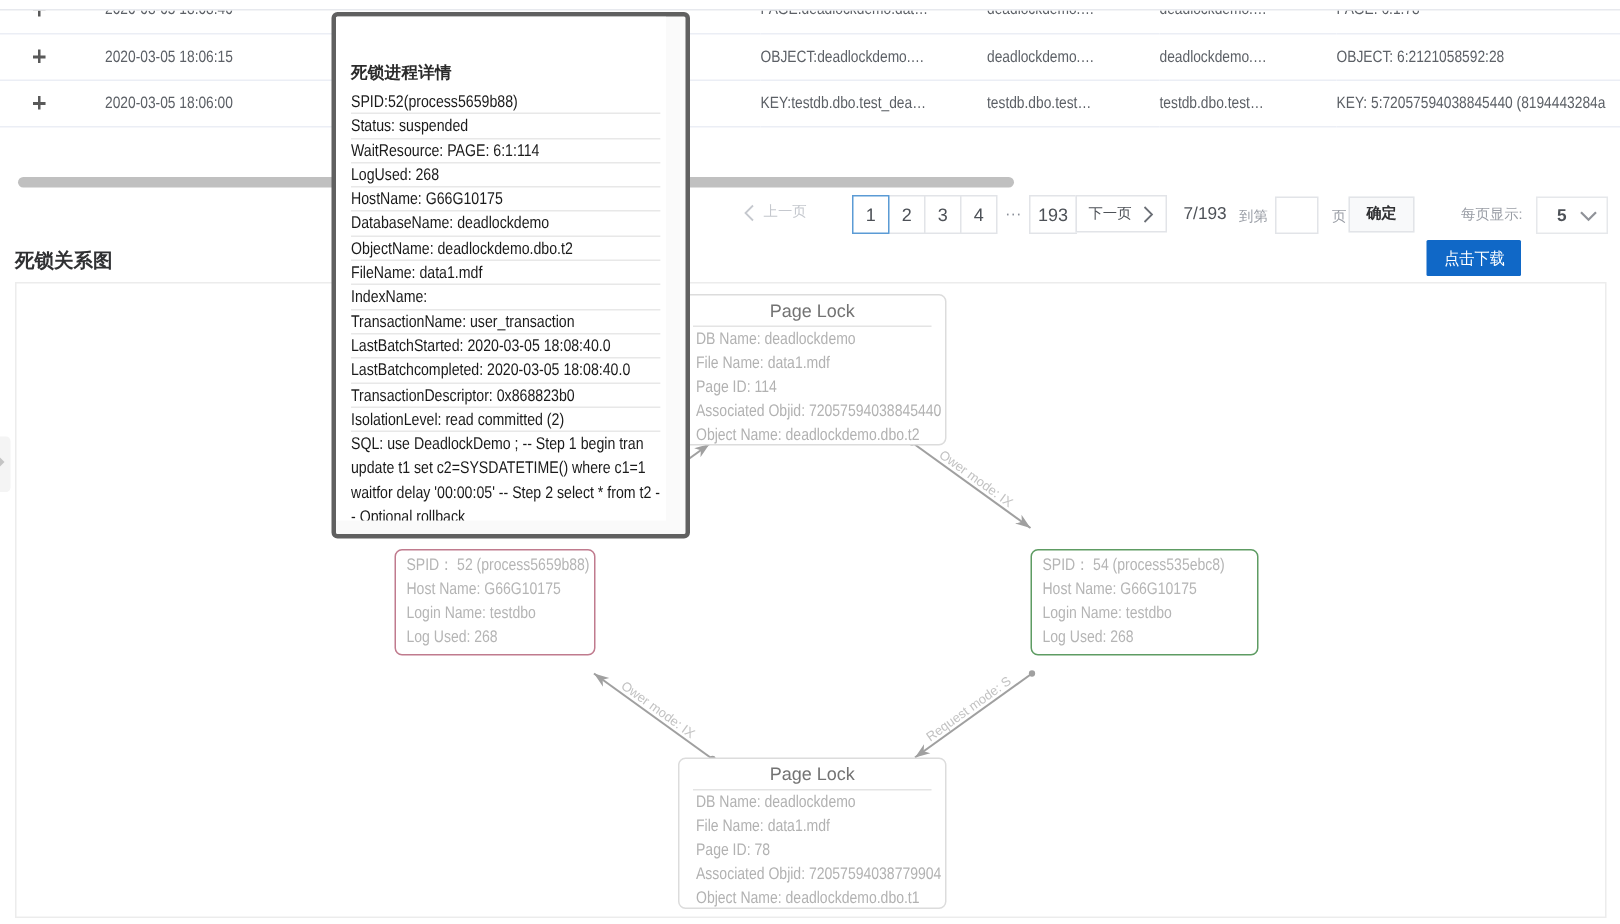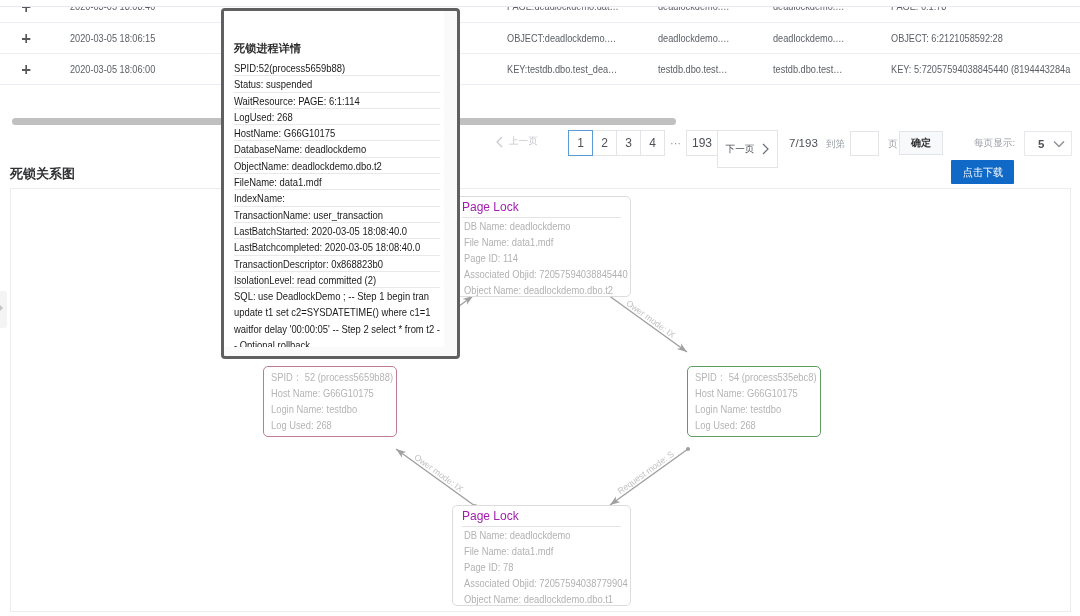--- a/index.html
+++ b/index.html
@@ -63,21 +63,21 @@
   .pg-num {
     width:25px; height:26px; line-height:24px; text-align:center; font-size:12px;
     border:1px solid #e2e4e8; margin-left:-1px; color:#4d5157; background:#fff;
     font-weight:400;
   }
   .pg-num:first-child { margin-left:0; }
   .pg-num.active { border:1px solid #5b9bd5; color:#4d5157; position:relative; z-index:2; }
   .pg-dots { width:21px; text-align:center; color:#8a8f99; font-size:11px; line-height:26px; letter-spacing:0px; }
   .pg-big { width:32px; margin-left:0; }
   .pg-nextbtn {
-    height:38px; width:61px; justify-content:center; border:1px solid #e2e4e8; margin-left:-1px;
+    height:25px; width:61px; justify-content:center; border:1px solid #e2e4e8; margin-left:-1px;
     font-size:9.6px; color:#4d5157; display:flex; align-items:center; background:#fff;
   }
   .pg-nextbtn .arr { margin-left:8px; display:flex; color:#6b6f76; }
   .pg-info { left:789px; top:8px; font-size:11.5px; color:#4d5157; }
   .pg-goto { left:826px; top:9px; font-size:9.6px; color:#9a9ea6; }
   .pg-input { left:850px; top:2px; width:29px; height:25px; border:1px solid #e2e4e8; background:#fff; }
   .pg-page { left:888px; top:9px; font-size:9.6px; color:#9a9ea6; }
   .pg-ok {
     left:899px; top:2px; width:44px; height:24px; line-height:22px; border:1px solid #e2e4e8;
     background:#f8f9fa; font-size:10px; color:#303133; font-weight:bold; text-align:center;
@@ -104,21 +104,21 @@
   
   .diagram {
     position:absolute; left:10px; top:188px; width:1061px; height:424px;
     border:1px solid #ececec; background:#fff; overflow:hidden;
   }
   .node { position:absolute; background:#fff; }
   .node-lock {
     border:1px solid #dcdcdc; border-radius:5px; padding:3px 0 0px 0;
   }
   .node-lock .hd {
-    font-size:12px; color:#a21caf; padding-bottom:3px; line-height:14px;
+    text-align:center; font-size:12px; color:#737373; padding-bottom:3px; line-height:14px;
     border-bottom:1px solid #e4e4e4; margin:0 9px 0px 9px;
   }
   .nbody { transform:scaleX(0.835); transform-origin:0 0; }
   .node-lock .nbody { width:202px; margin-left:11px; }
   .node-lock .ln { font-size:11.2px; color:#b2b2b2; line-height:16px; white-space:nowrap; }
   .node-lock .nbody { height:78px; overflow:hidden; }
   .node-proc { border-radius:5px; padding:2px 0 3px 0; }
   .node-proc .nbody { width:160px; margin-left:7px; height:64px; overflow:hidden; }
   .node-proc .ln { font-size:11.2px; color:#b5b5b5; line-height:16px; white-space:nowrap; }
   .node-red { border:1px solid #c07b8e; }
@@ -273,21 +273,21 @@
           </div>
         </div>
         <div class="node node-proc node-red" style="left: 252px; top: 177px; width: 134px;">
           <div class="nbody">
             <div class="ln">SPID： 52 (process5659b88)</div>
             <div class="ln">Host Name: G66G10175</div>
             <div class="ln">Login Name: testdbo</div>
             <div class="ln">Log Used: 268</div>
           </div>
         </div>
-        <div class="node node-proc node-green" style="left: 676px; top: 177px; width: 134px;">
+        <div class="node node-proc node-green" style="left: 676px; top: 177px; width: 152px;">
           <div class="nbody">
             <div class="ln">SPID： 54 (process535ebc8)</div>
             <div class="ln">Host Name: G66G10175</div>
             <div class="ln">Login Name: testdbo</div>
             <div class="ln">Log Used: 268</div>
           </div>
         </div>
         <div class="node node-lock" style="left: 441px; top: 316px; width: 179px;">
           <div class="hd">Page Lock</div>
           <div class="nbody">

